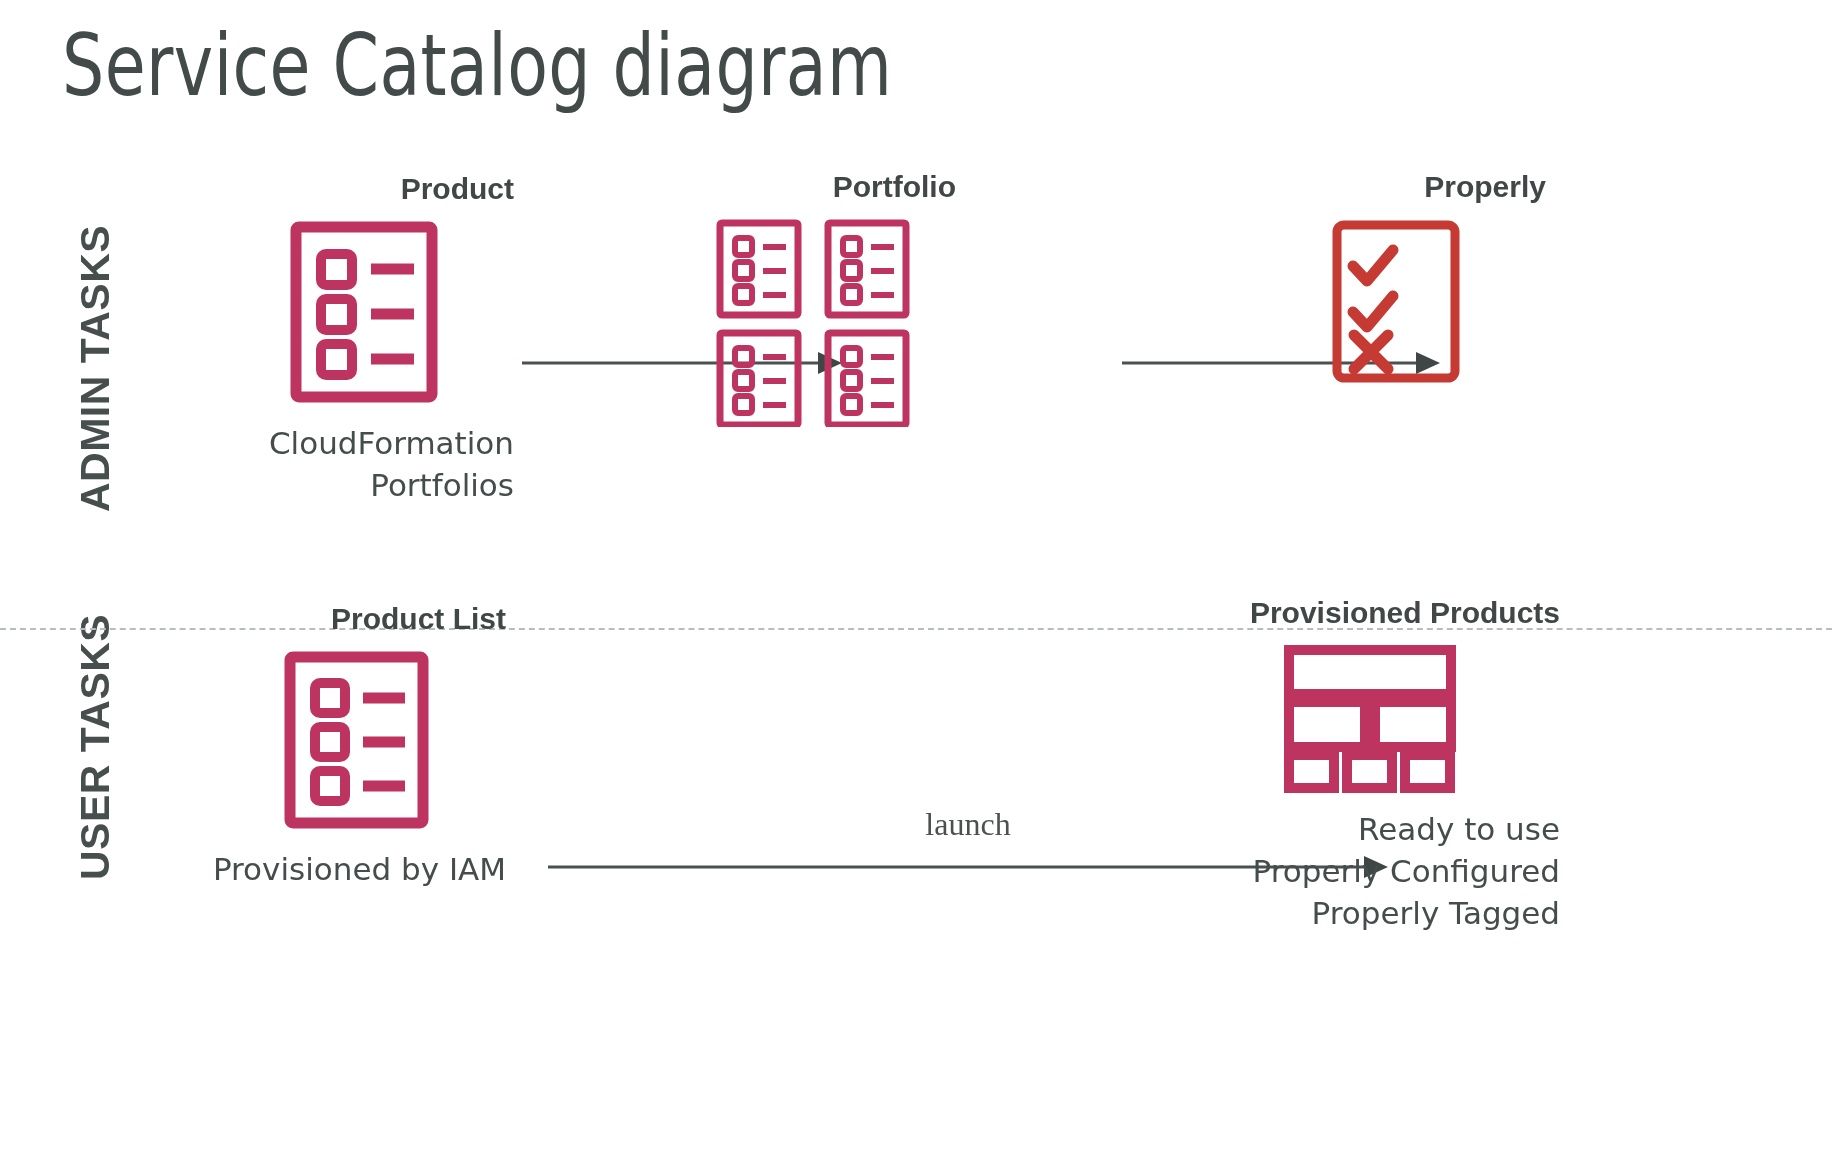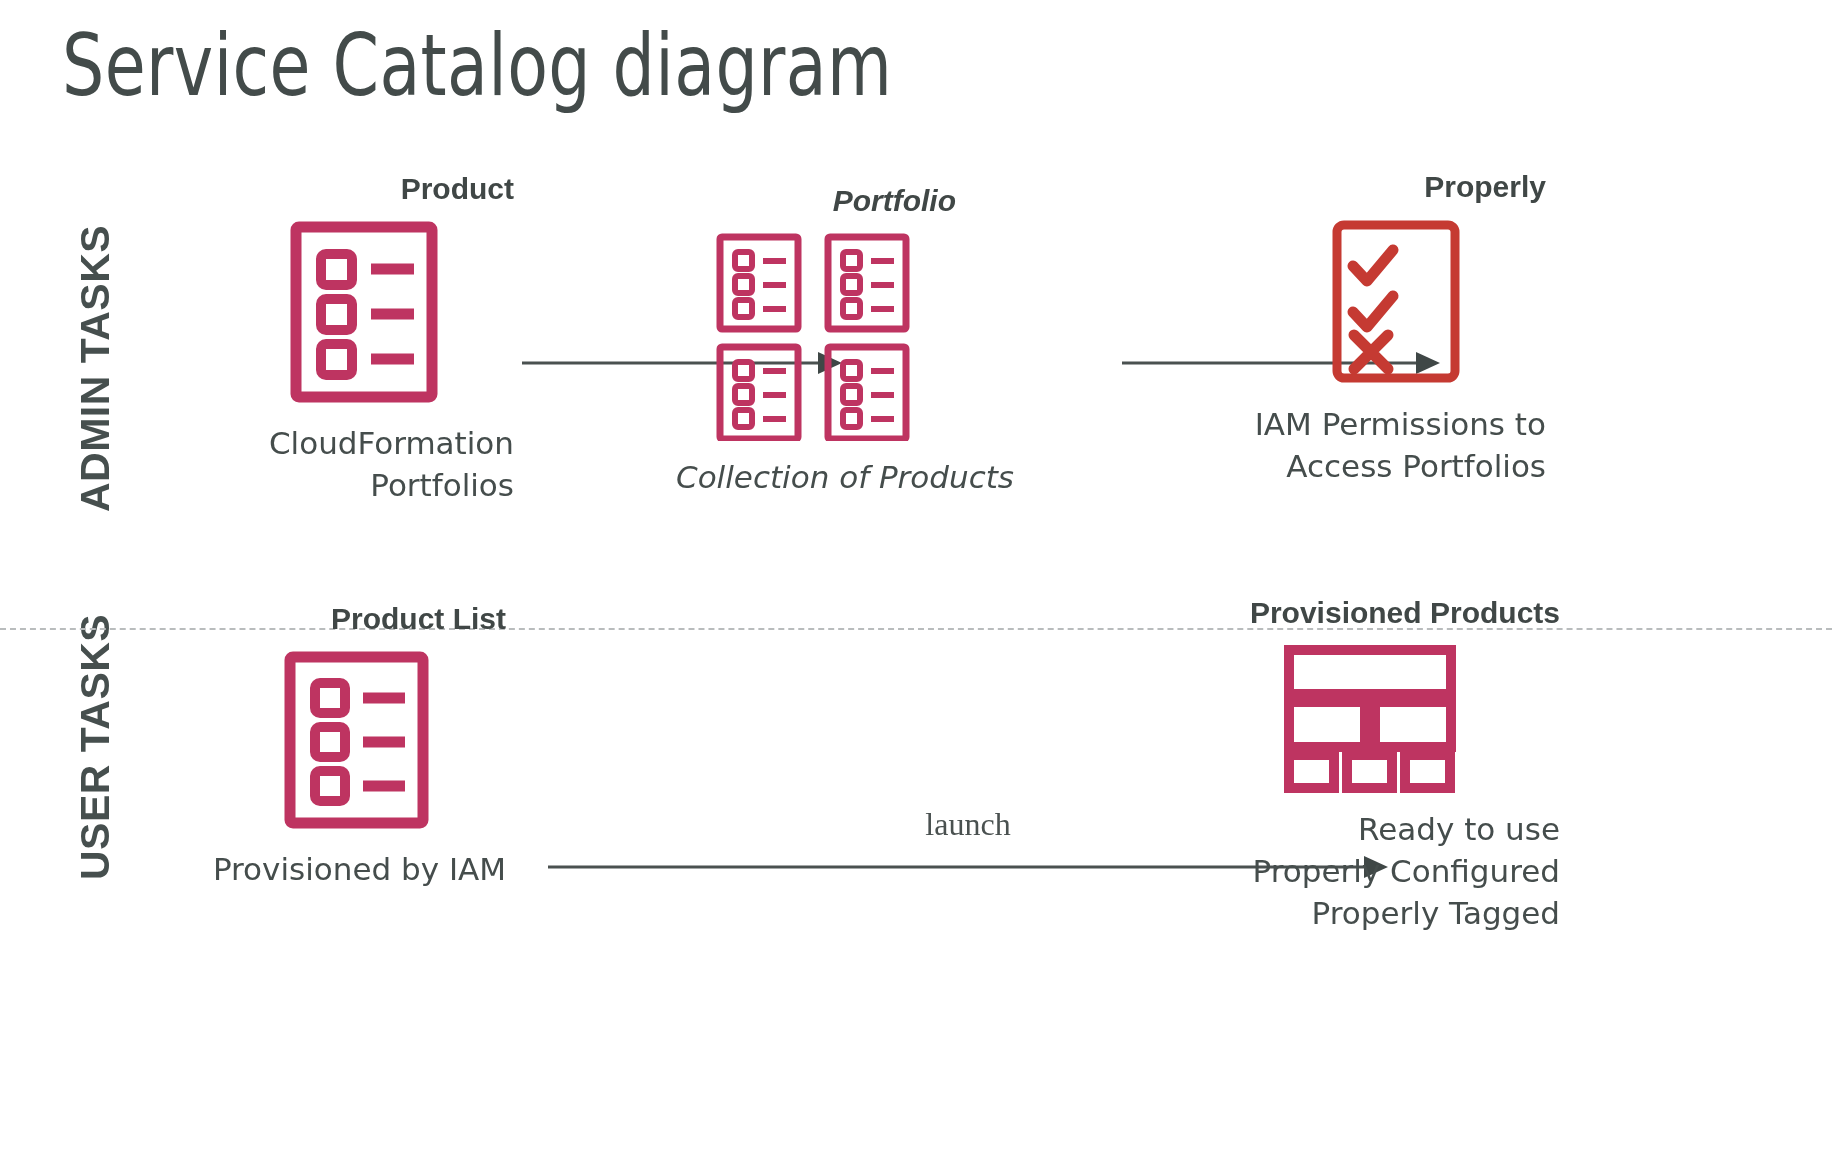--- a/index.html
+++ b/index.html
@@ -94,21 +94,21 @@
     position: absolute;
     font-family: Liberation Serif, serif;
     font-size: 32px;
     color: #4a5150;
     white-space: nowrap;
     text-align: center;
   }
 
   
   #node-product        { left: 214px; top: 172px;  width: 300px; }
-  #node-portfolio      { left: 676px; top: 184px;  width: 280px; font-style: italic; }
+  #node-portfolio      { left: 676px; top: 170px;  width: 280px; }
   #node-control        { left: 1246px; top: 170px; width: 300px; }
   #node-productlist    { left: 206px; top: 602px;  width: 300px; }
   #node-provisioned    { left: 1180px; top: 596px; width: 380px; }
 
   #arrow-product-portfolio   { left: 522px; top: 348px; }
   #arrow-portfolio-control   { left: 1122px; top: 348px; }
   #arrow-launch              { left: 548px; top: 852px; }
   #arrow-launch-label        { left: 548px; top: 806px; width: 840px; }
   .gap-16 { height: 16px; }
   .gap-20 { height: 20px; }
@@ -196,21 +196,20 @@
             <rect x="19" y="43" width="17" height="17" rx="3" fill="none" stroke="#BE3461" stroke-width="6"></rect>
             <rect x="19" y="67" width="17" height="17" rx="3" fill="none" stroke="#BE3461" stroke-width="6"></rect>
             <line x1="47" y1="28" x2="70" y2="28" stroke="#BE3461" stroke-width="6"></line>
             <line x1="47" y1="52" x2="70" y2="52" stroke="#BE3461" stroke-width="6"></line>
             <line x1="47" y1="76" x2="70" y2="76" stroke="#BE3461" stroke-width="6"></line>
           </g>
         </g>
       </svg>
     </div>
     <div class="gap-16"></div>
-    <div class="node-caption" style="white-space:nowrap;">Collection of Products</div>
   </div>
 
   <div class="arrow" id="arrow-portfolio-control">
     <svg width="318" height="30" viewBox="0 0 318 30">
       <line x1="0" y1="15" x2="296" y2="15" stroke="#4a5150" stroke-width="3"></line>
       <polygon points="294,4 318,15 294,26" fill="#3f4746"></polygon>
     </svg>
   </div>
 
   <div class="node" id="node-control">
@@ -218,24 +217,20 @@
     <div class="gap-16"></div>
     <div class="icon-wrap">
       <svg width="130" height="165" viewBox="0 0 130 165">
         <rect x="6" y="6" width="118" height="153" rx="7" fill="none" stroke="#C53A32" stroke-width="9"></rect>
         <path d="M22 47 L36 62 L62 31" fill="none" stroke="#C53A32" stroke-width="11" stroke-linecap="round" stroke-linejoin="round"></path>
         <path d="M22 93 L36 108 L62 77" fill="none" stroke="#C53A32" stroke-width="11" stroke-linecap="round" stroke-linejoin="round"></path>
         <path d="M23 116 L57 150 M57 116 L23 150" fill="none" stroke="#C53A32" stroke-width="11" stroke-linecap="round"></path>
       </svg>
     </div>
     <div class="gap-20"></div>
-    <div class="node-caption">
-      <div style="white-space:nowrap;">IAM Permissions to</div>
-      <div style="white-space:nowrap;">Access Portfolios</div>
-    </div>
   </div>
 
   <div class="node" id="node-productlist">
     <div class="node-title">Product List</div>
     <div class="gap-16"></div>
     <div class="icon-wrap">
       <svg width="145" height="178" viewBox="0 0 145 178">
         <rect x="6" y="6" width="133" height="166" rx="3" fill="none" stroke="#BE3461" stroke-width="11"></rect>
         <rect x="31" y="32" width="30" height="30" rx="5" fill="none" stroke="#BE3461" stroke-width="10"></rect>
         <rect x="31" y="76" width="30" height="30" rx="5" fill="none" stroke="#BE3461" stroke-width="10"></rect>

